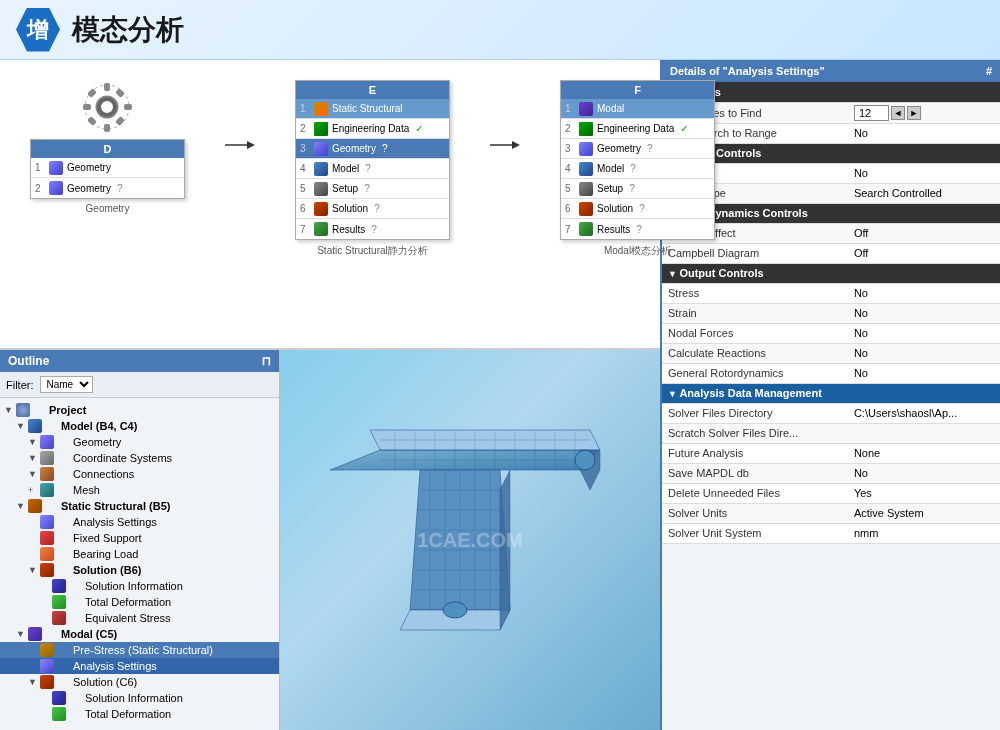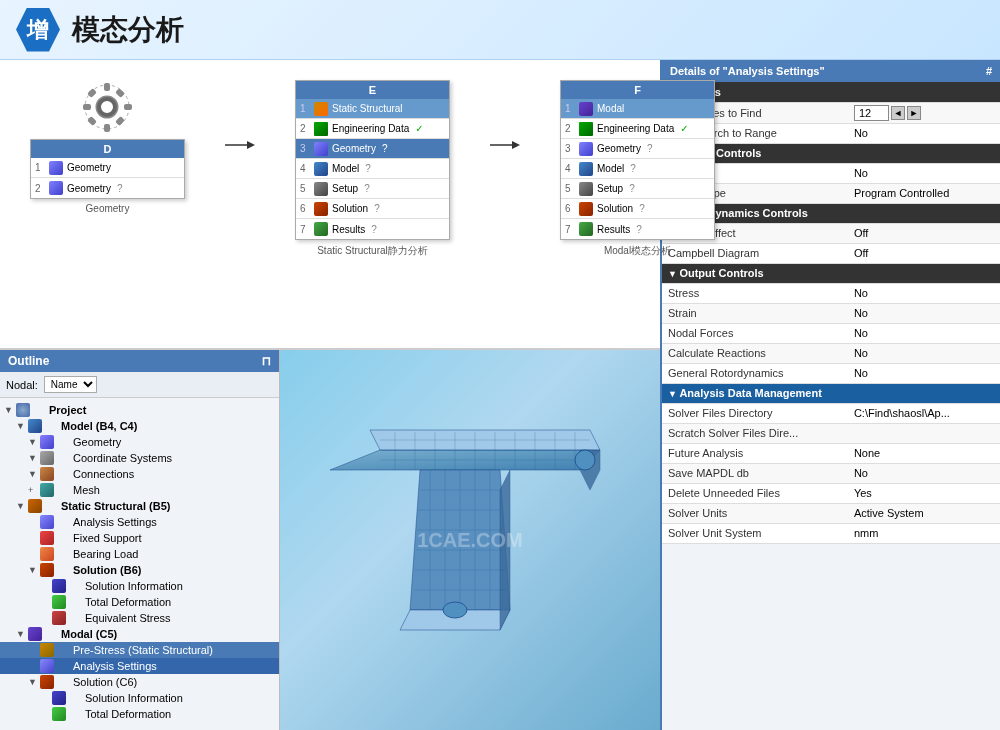--- a/index.html
+++ b/index.html
@@ -484,21 +484,21 @@
     </div>
 
     <div class="bottom-panel">
 
       <div class="outline-panel">
         <div class="outline-header">
           <span>Outline</span>
           <span style="cursor:pointer;">⊓</span>
         </div>
         <div class="outline-filter">
-          <span>Nodal:</span>
+          <span>Filter:</span>
           <select>
             <option>Name</option>
           </select>
         </div>
         <div class="outline-tree">
 
         <div class="tree-item">
               <span class="tree-indent" style="width: 0px;"></span>
               <span class="tree-expand">▼</span>
               <span class="tree-icon ti-project"></span>
@@ -714,21 +714,21 @@
             </tr>
             <tr class="section-row">
               <td colspan="2"><span style="font-size: 9px;">▼ </span><span>Solver Controls</span></td>
             </tr>
             <tr>
               <td class="prop-label" style="width: 55%;">Damped</td>
               <td class="prop-value">No</td>
             </tr>
             <tr>
               <td class="prop-label" style="width: 55%;">Solver Type</td>
-              <td class="prop-value">Program Controlled</td>
+              <td class="prop-value">Search Controlled</td>
             </tr>
             <tr class="section-row">
               <td colspan="2"><span style="font-size: 9px;">▼ </span><span>Rotordynamics Controls</span></td>
             </tr>
             <tr>
               <td class="prop-label" style="width: 55%;">Coriolis Effect</td>
               <td class="prop-value">Off</td>
             </tr>
             <tr>
               <td class="prop-label" style="width: 55%;">Campbell Diagram</td>
@@ -755,21 +755,21 @@
             </tr>
             <tr>
               <td class="prop-label" style="width: 55%;">General Rotordynamics</td>
               <td class="prop-value">No</td>
             </tr>
             <tr class="section-row blue">
               <td colspan="2"><span style="font-size: 9px;">▼ </span><span>Analysis Data Management</span></td>
             </tr>
             <tr>
               <td class="prop-label" style="width: 55%;">Solver Files Directory</td>
-              <td class="prop-value">C:\Find\shaosl\Ap...</td>
+              <td class="prop-value">C:\Users\shaosl\Ap...</td>
             </tr>
             <tr>
               <td class="prop-label" style="width: 55%;">Scratch Solver Files Dire...</td>
               <td class="prop-value"></td>
             </tr>
             <tr>
               <td class="prop-label" style="width: 55%;">Future Analysis</td>
               <td class="prop-value">None</td>
             </tr>
             <tr>

